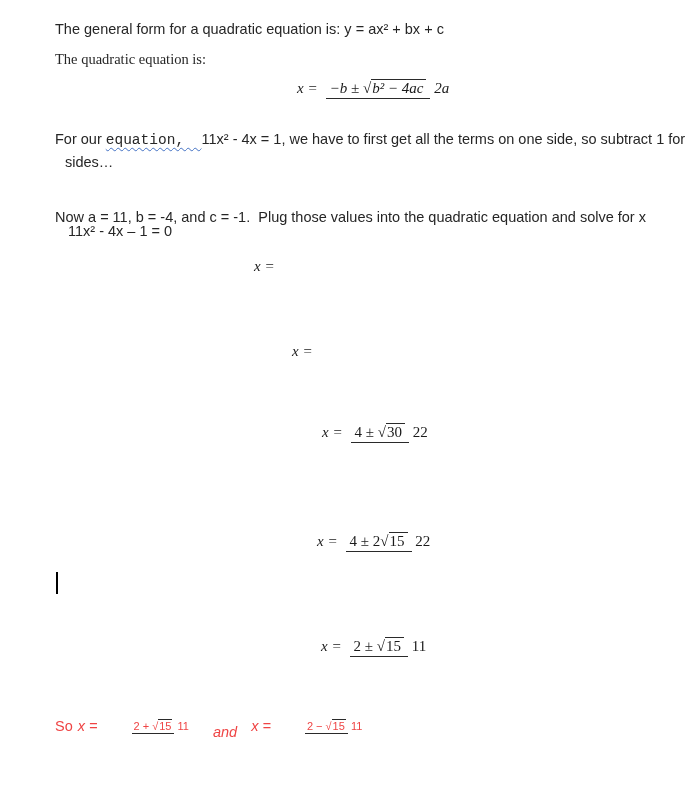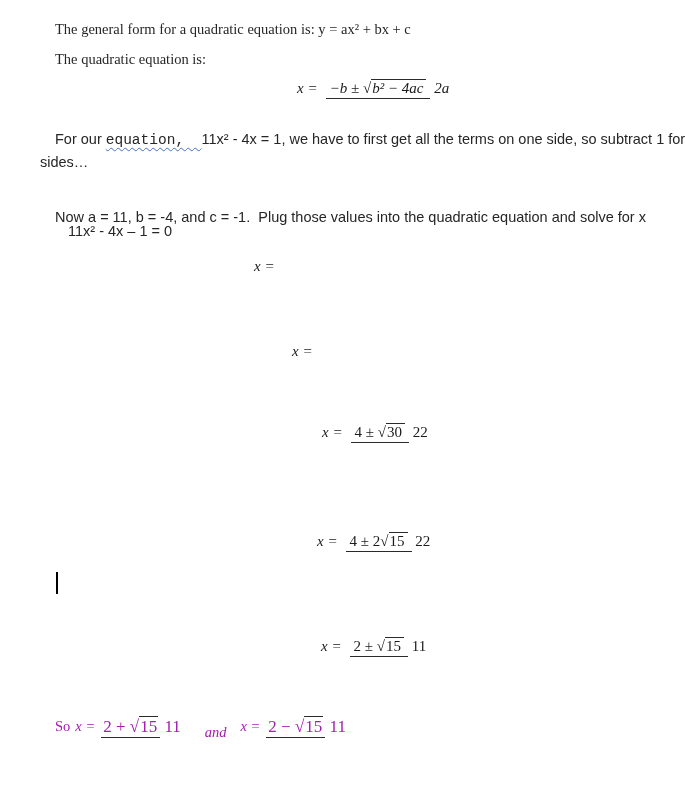--- a/index.html
+++ b/index.html
@@ -57,51 +57,51 @@
   .upright { font-style: normal; }
   .cursor {
     position: absolute;
     width: 1.5px; height: 22px;
     background: #000000;
   }
   .concl {
     position: absolute;
     display: flex;
     align-items: center;
-    font-family: Liberation Serif, serif;
+    font-family: Liberation Sans, sans-serif;
     font-size: 14.5px;
-    color: #a21caf;
+    color: #ef4444;
   }
   .concl .so { margin-right: 5px; white-space: pre; }
   .concl .lhs { margin-right: 6px; }
-  .concl .frac { font-size: 17px; }
+  .concl .frac { font-size: 11px; margin-left: 28px; }
   .concl .num { padding: 0 2px 1px 2px; }
   .concl .radicand { padding: 0 1px; }
   .concl .and { font-style: italic; margin: 12px 14px 0 24px; white-space: pre; }
 </style>
 </head>
 <body>
 
 <div class="doc">
 
-  <div class="tline" style="left:55px; top:18px;font-family:Liberation Serif, serif;">The general form for a quadratic equation is: y = ax² + bx + c</div>
+  <div class="tline" style="left:55px; top:18px;">The general form for a quadratic equation is: y = ax² + bx + c</div>
 
   <div class="tline" style="left:55px; top:48px;font-family:Liberation Serif, serif;">The quadratic equation is:</div>
 
   <div class="formula" style="left:297px; top:79px;">
     <span class="lhs">x =</span>
     <span class="frac">
       <span class="num it"><span>−b ± </span><span class="sqrt-glyph">√</span><span class="radicand">b² − 4ac</span></span>
       <span class="den it">2a</span>
     </span>
   </div>
 
   <div class="tline" style="left:55px; top:128px;"><span>For our </span><span class="grammar">equation,  </span><span>11x² - 4x = 1, we have to first get all the terms on one side, so subtract 1 form both</span></div>
 
-  <div class="tline" style="left:40px; top:151px;">sides…</div>
+  <div class="tline" style="left:65px; top:151px;">sides…</div>
 
   <div class="tline" style="left:68px; top:176px;margin-top:44px;">11x² - 4x – 1 = 0</div>
 
   <div class="tline" style="left:55px; top:206px;">Now a = 11, b = -4, and c = -1.  Plug those values into the quadratic equation and solve for x</div>
 
   <div class="formula" style="left:254px; top:258px;">
     <span class="lhs">x =</span>
   </div>
 
   <div class="formula" style="left:292px; top:343px;">

